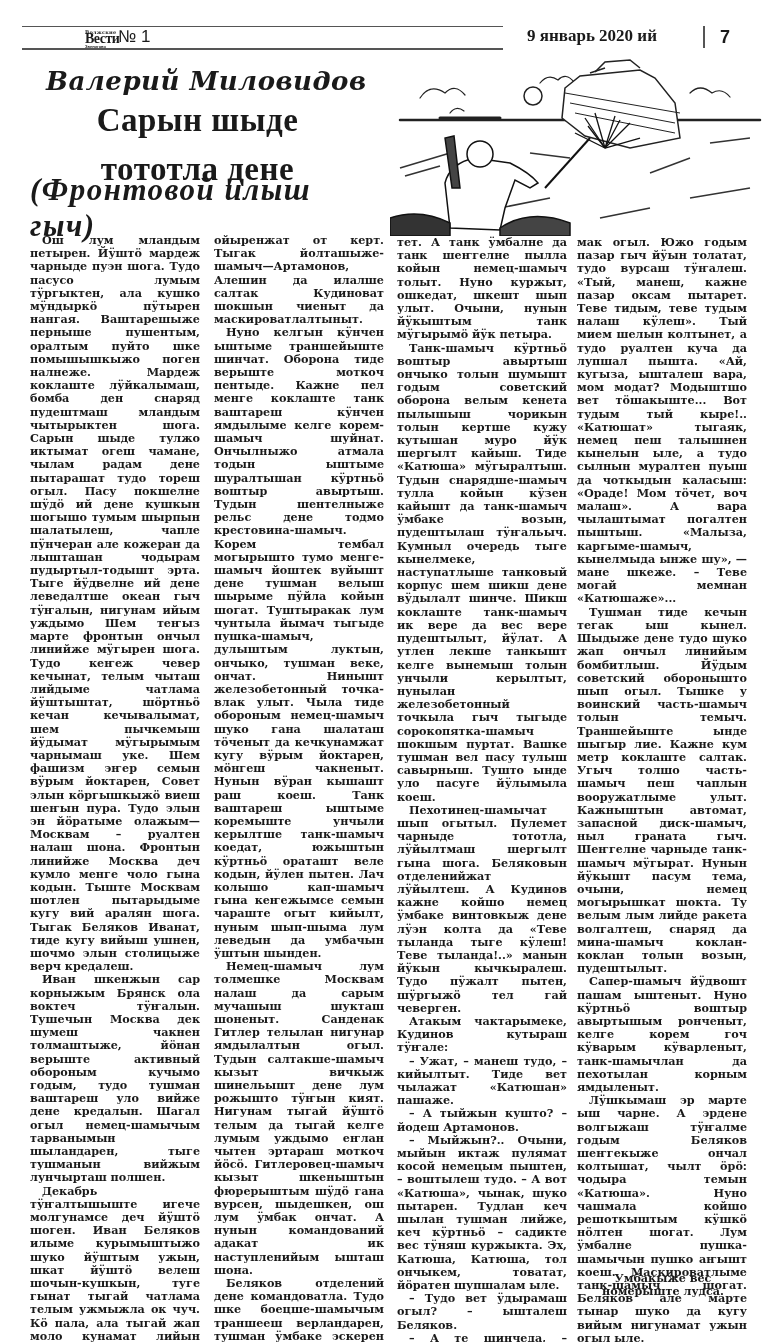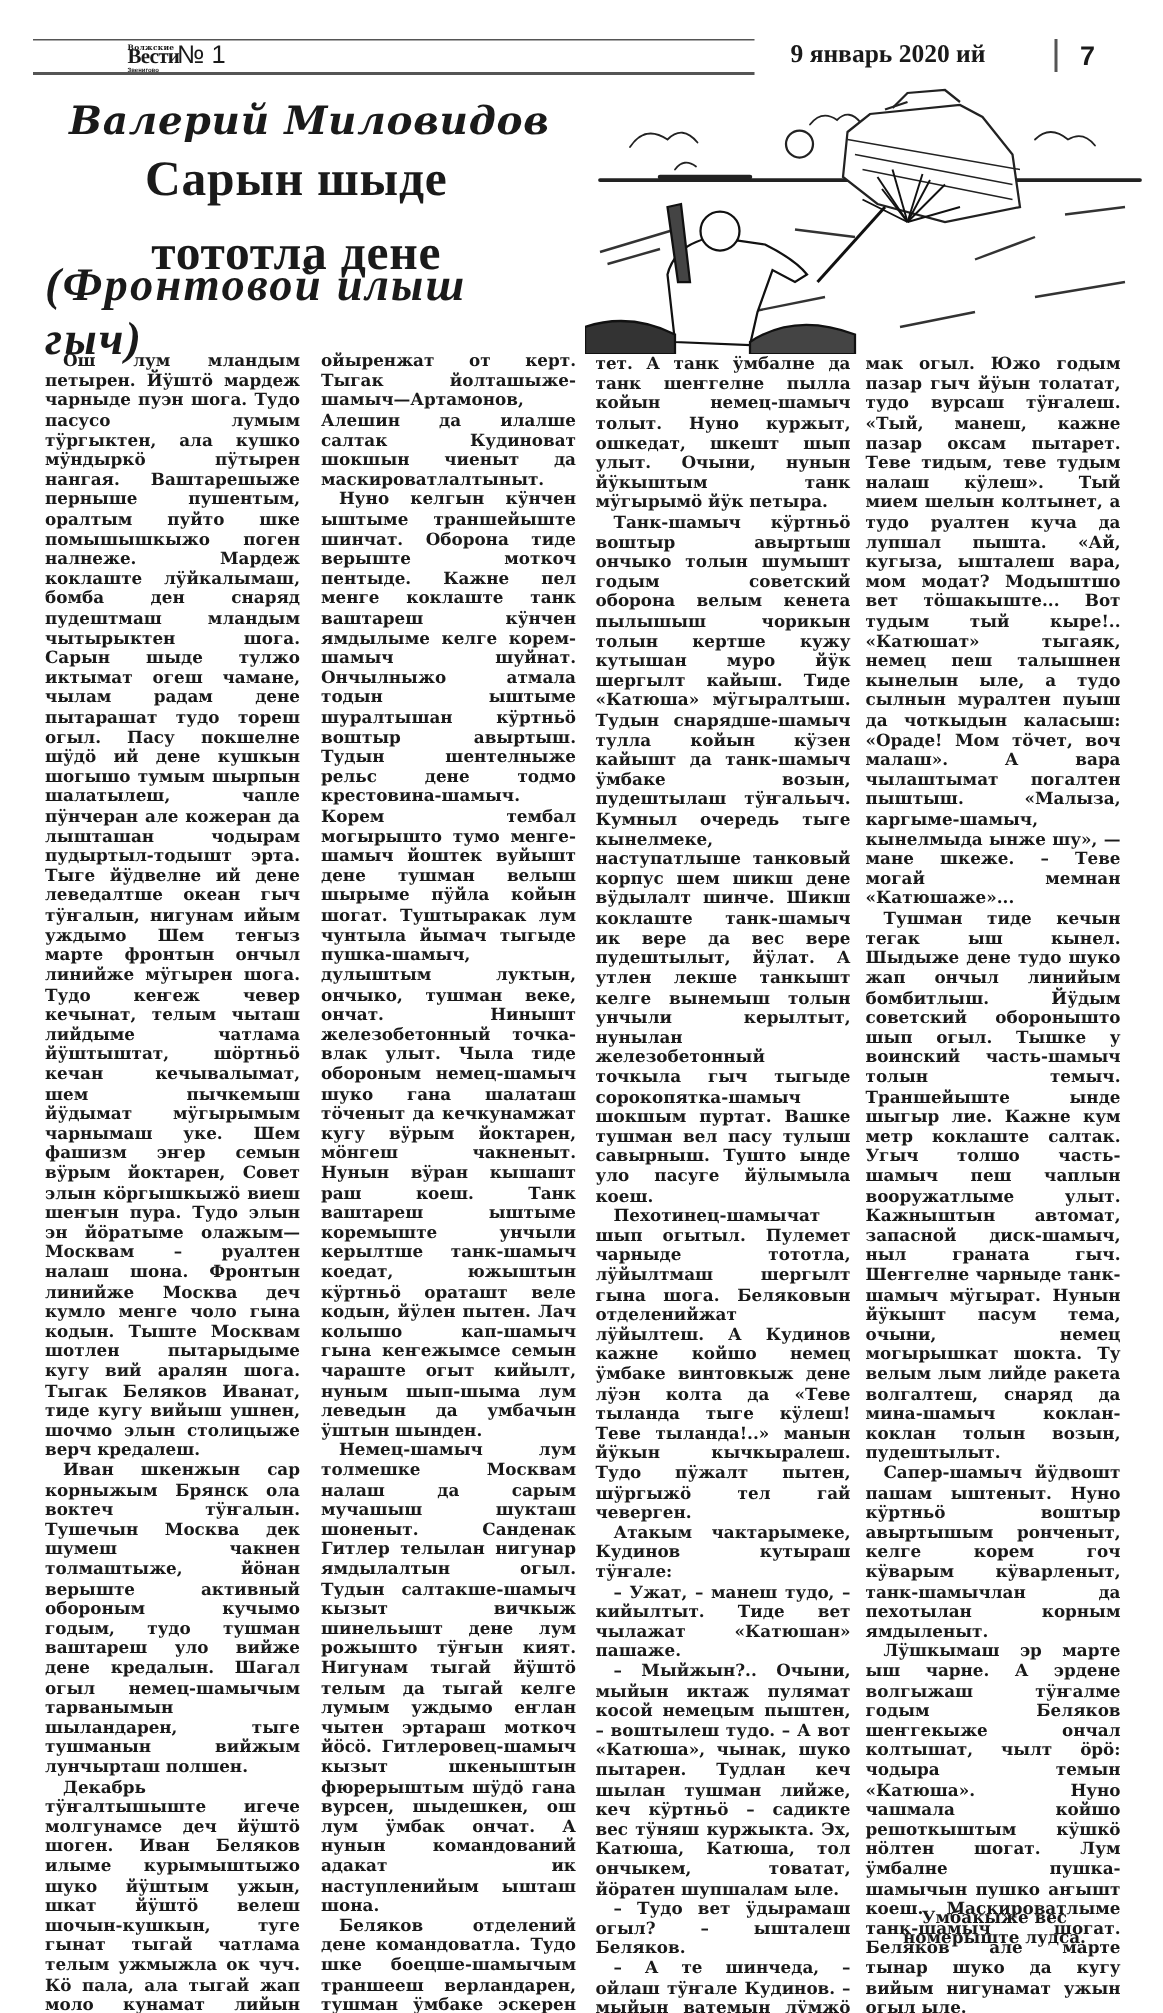--- a/index.html
+++ b/index.html
@@ -123,20 +123,21 @@
   <p>Немец-шамыч лум толмешке Москвам налаш да сарым мучашыш шукташ шоненыт. Санденак Гитлер телылан нигунар ямдылалтын огыл. Тудын салтакше-шамыч кызыт вичкыж шинельышт дене лум рожышто тӱҥын кият. Нигунам тыгай йӱштӧ телым да тыгай келге лумым уждымо еҥлан чытен эртараш моткоч йӧсӧ. Гитлеровец-шамыч кызыт шкеныштын фюрерыштым шӱдӧ гана вурсен, шыдешкен, ош лум ӱмбак ончат. А нунын командований адакат ик наступленийым ышташ шона.</p>
   <p>Беляков отделений дене командоватла. Тудо шке боецше-шамычым траншееш верландарен, тушман ӱмбаке эскерен шинча. Кенета артподготовка тӱҥале. Немец-шамыч чыла тӱрлӧ орудийышт дене лӱйылташ пижыч. Снаряд-шамыч толын возын, пургыжым тӱргыктен нӧлталыт да лумым шемемден кодат. Ик пел шагат жапыште лум шӱч дене левелдалте. Тудын почеш тушман велым шем тамгала-шамыч тарванышт, пасу темын танк тӱшка толеш. Тушкыла ончалын, шӱметлан шыр-р чучеш. Тыгай кугу вий чыла обороным тошкен, лаштыртен кода манын веле шонал-</p>
 </div>
 
 <div class="col c3">
   <p class="noind">тет. А танк ӱмбалне да танк шеҥгелне пылла койын немец-шамыч толыт. Нуно куржыт, ошкедат, шкешт шып улыт. Очыни, нунын йӱкыштым танк мӱгырымӧ йӱк петыра.</p>
   <p>Танк-шамыч кӱртньӧ воштыр авыртыш ончыко толын шумышт годым советский оборона велым кенета пылышыш чорикын толын кертше кужу кутышан муро йӱк шергылт кайыш. Тиде «Катюша» мӱгыралтыш. Тудын снарядше-шамыч тулла койын кӱзен кайышт да танк-шамыч ӱмбаке возын, пудештылаш тӱҥальыч. Кумныл очередь тыге кынелмеке, наступатлыше танковый корпус шем шикш дене вӱдылалт шинче. Шикш коклаште танк-шамыч ик вере да вес вере пудештылыт, йӱлат. А утлен лекше танкышт келге вынемыш толын унчыли керылтыт, нунылан железобетонный точкыла гыч тыгыде сорокопятка-шамыч шокшым пуртат. Вашке тушман вел пасу тулыш савырныш. Тушто ынде уло пасуге йӱлымыла коеш.</p>
   <p>Пехотинец-шамычат шып огытыл. Пулемет чарныде тототла, лӱйылтмаш шергылт гына шога. Беляковын отделенийжат лӱйылтеш. А Кудинов кажне койшо немец ӱмбаке винтовкыж дене лӱэн колта да «Теве тыланда тыге кӱлеш! Теве тыланда!..» манын йӱкын кычкыралеш. Тудо пӱжалт пытен, шӱргыжӧ тел гай чеверген.</p>
   <p>Атакым чактарымеке, Кудинов кутыраш тӱҥале:</p>
   <p>– Ужат, – манеш тудо, – кийылтыт. Тиде вет чылажат «Катюшан» пашаже.</p>
+  <p>– А тыйжын кушто? – йодеш Артамонов.</p>
   <p>– Мыйжын?.. Очыни, мыйын иктаж пулямат косой немецым пыштен, – воштылеш тудо. – А вот «Катюша», чынак, шуко пытарен. Тудлан кеч шылан тушман лийже, кеч кӱртньӧ – садикте вес тӱняш куржыкта. Эх, Катюша, Катюша, тол ончыкем, товатат, йӧратен шупшалам ыле.</p>
   <p>– Тудо вет ӱдырамаш огыл? – ышталеш Беляков.</p>
   <p>– А те шинчеда, – ойлаш тӱҥале Кудинов. – мыйын ватемын лӱмжӧ Катя. Мый тудым сар деч ончыч пеш ом йӧрате ыле. А ынде туге шӱмаҥаш тӱҥалынам, так «Катюша» нерген колам, вигак ватем ушеш возеш. Мыйын Катямже тыгаяк виян да йытыра вет. Тудым тыглайже йӧратемат...</p>
   <p>– Кызыт гына ом йӧрате, маньычыс? – коклаш пура Алешин.</p>
 
 </div>
 
 <div class="col c4">
   <p class="noind">мак огыл. Южо годым пазар гыч йӱын толатат, тудо вурсаш тӱҥалеш. «Тый, манеш, кажне пазар оксам пытарет. Теве тидым, теве тудым налаш кӱлеш». Тый мием шелын колтынет, а тудо руалтен куча да лупшал пышта. «Ай, кугыза, ышталеш вара, мом модат? Модыштшо вет тӧшакыште... Вот тудым тый кыре!.. «Катюшат» тыгаяк, немец пеш талышнен кынелын ыле, а тудо сылнын муралтен пуыш да чоткыдын каласыш: «Ораде! Мом тӧчет, воч малаш». А вара чылаштымат погалтен пыштыш. «Малыза, каргыме-шамыч, кынелмыда ынже шу», — мане шкеже. – Теве могай мемнан «Катюшаже»...</p>
   <p>Тушман тиде кечын тегак ыш кынел. Шыдыже дене тудо шуко жап ончыл линийым бомбитлыш. Йӱдым советский оборонышто шып огыл. Тышке у воинский часть-шамыч толын темыч. Траншейыште ынде шыгыр лие. Кажне кум метр коклаште салтак. Угыч толшо часть-шамыч пеш чаплын вооружатлыме улыт. Кажныштын автомат, запасной диск-шамыч, ныл граната гыч. Шеҥгелне чарныде танк-шамыч мӱгырат. Нунын йӱкышт пасум тема, очыни, немец могырышкат шокта. Ту велым лым лийде ракета волгалтеш, снаряд да мина-шамыч коклан-коклан толын возын, пудештылыт.</p>

